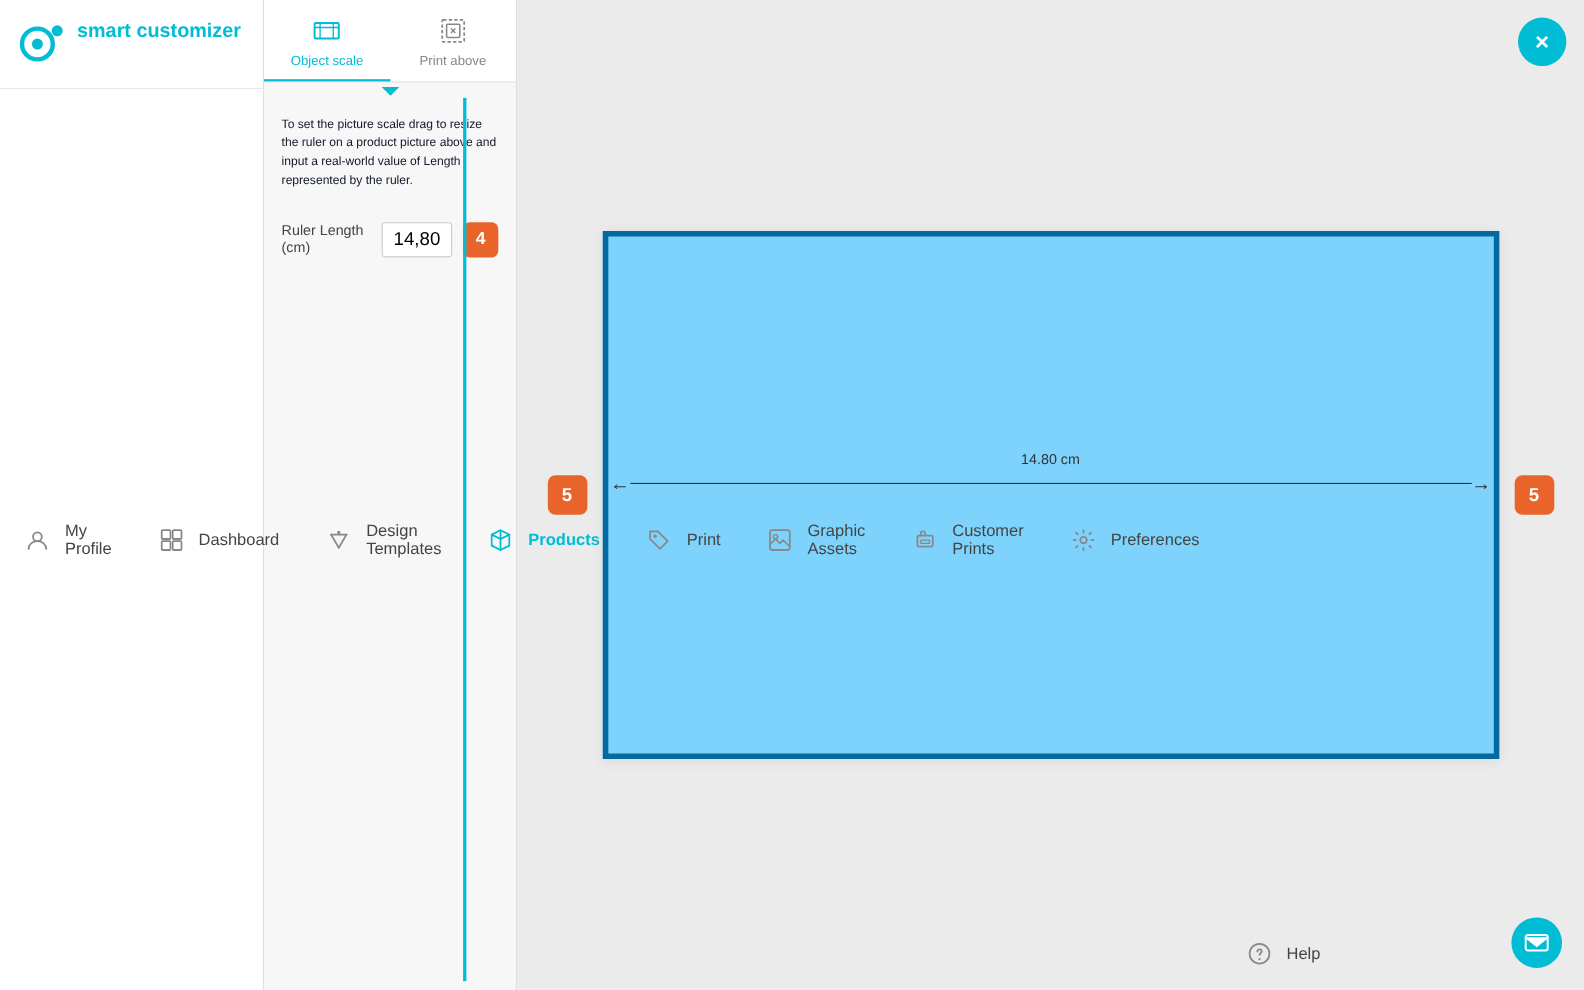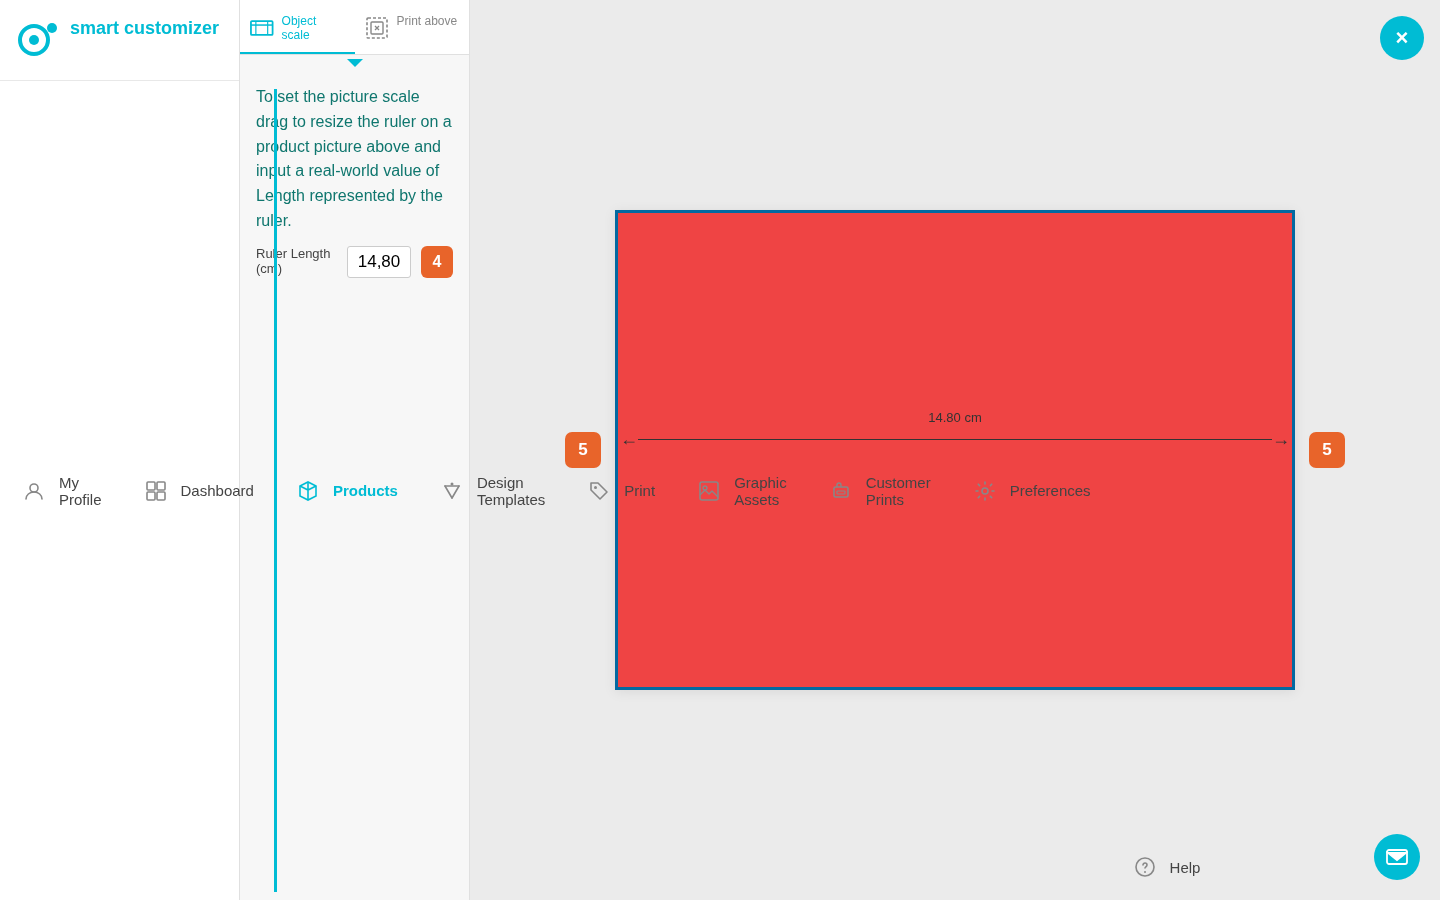--- a/index.html
+++ b/index.html
@@ -63,21 +63,22 @@
       flex-direction: column;
     }
     .panel-tabs {
       display: flex;
       background: #fff;
       border-bottom: 1px solid #e0e0e0;
     }
     .panel-tab {
       flex: 1;
       display: flex;
-      flex-direction: row;
+      flex-direction: column;
+      align-items: center;
       padding: 14px 8px 10px;
       cursor: pointer;
       font-size: 12px;
       color: #888;
       border-bottom: 2px solid transparent;
       gap: 6px;
     }
     .panel-tab.active { color: #00bcd4; border-bottom-color: #00bcd4; }
     .panel-tab .tab-icon { width: 28px; height: 28px; }
     .panel-indicator {
@@ -89,24 +90,24 @@
       content: '';
       width: 0; height: 0;
       border-left: 8px solid transparent;
       border-right: 8px solid transparent;
       border-top: 8px solid #00bcd4;
     }
     .panel-content {
       padding: 18px 16px;
     }
     .panel-description {
-      font-size: 16px;
-      color: #0f766e;
+      font-size: 11px;
+      color: #0f172a;
       line-height: 1.55;
-      margin-bottom: 12px;
+      margin-bottom: 29px;
     }
     .ruler-row {
       display: flex;
       gap: 10px;
     }
     .ruler-label {
       font-size: 13px;
       color: #444;
       flex: 1;
     }
@@ -158,24 +159,24 @@
       z-index: 20;
       user-select: none;
     }
     .canvas-wrapper {
       position: relative;
       display: flex;
       align-items: center;
       justify-content: center;
     }
     .canvas-box {
-      width: 680px;
+      width: 815px;
       height: 480px;
-      background: #ef4444;
-      border: 3px solid #0369a1;
+      background: #7dd3fc;
+      border: 5px solid #0369a1;
       box-shadow: 0 2px 12px rgba(0,0,0,0.08);
       position: relative;
     }
 
     
     .mail-btn {
       position: absolute;
       bottom: 20px;
       right: 20px;
       width: 46px; height: 46px;
@@ -219,36 +220,36 @@
     <div class="nav-item">
       <svg class="nav-icon icon-svg" viewBox="0 0 22 22" fill="none">
         <rect x="2" y="2" width="8" height="8" rx="1" stroke="#888" stroke-width="1.6"></rect>
         <rect x="12" y="2" width="8" height="8" rx="1" stroke="#888" stroke-width="1.6"></rect>
         <rect x="2" y="12" width="8" height="8" rx="1" stroke="#888" stroke-width="1.6"></rect>
         <rect x="12" y="12" width="8" height="8" rx="1" stroke="#888" stroke-width="1.6"></rect>
       </svg>
       <span>Dashboard</span>
     </div>
 
-    <div class="nav-item active">
-      <svg class="nav-icon icon-svg" viewBox="0 0 22 22" fill="none">
-        <path d="M3 6l8-4 8 4v10l-8 4-8-4V6z" stroke="#00bcd4" stroke-width="1.6" fill="none"></path>
-        <path d="M11 2v18M3 6l8 4 8-4" stroke="#00bcd4" stroke-width="1.6"></path>
-      </svg>
-      <span style="color:#00bcd4;font-weight:600;">Products</span>
-    </div>
-
     <div class="nav-item">
       <svg class="nav-icon icon-svg" viewBox="0 0 22 22" fill="none">
         <line x1="4" y1="6" x2="11" y2="18" stroke="#888" stroke-width="1.6" stroke-linecap="round"></line>
         <line x1="18" y1="6" x2="11" y2="18" stroke="#888" stroke-width="1.6" stroke-linecap="round"></line>
         <line x1="4" y1="6" x2="18" y2="6" stroke="#888" stroke-width="1.6" stroke-linecap="round"></line>
         <circle cx="11" cy="4" r="1.5" fill="#888"></circle>
       </svg>
       <span>Design Templates</span>
+    </div>
+
+    <div class="nav-item active">
+      <svg class="nav-icon icon-svg" viewBox="0 0 22 22" fill="none">
+        <path d="M3 6l8-4 8 4v10l-8 4-8-4V6z" stroke="#00bcd4" stroke-width="1.6" fill="none"></path>
+        <path d="M11 2v18M3 6l8 4 8-4" stroke="#00bcd4" stroke-width="1.6"></path>
+      </svg>
+      <span style="color:#00bcd4;font-weight:600;">Products</span>
     </div>
 
     <div class="nav-item">
       <svg class="nav-icon icon-svg" viewBox="0 0 22 22" fill="none">
         <path d="M3 3h7l9 9-7 7-9-9V3z" stroke="#888" stroke-width="1.6" fill="none" stroke-linejoin="round"></path>
         <circle cx="7.5" cy="7.5" r="1.5" fill="#888"></circle>
       </svg>
       <span>Print</span>
     </div>
 

